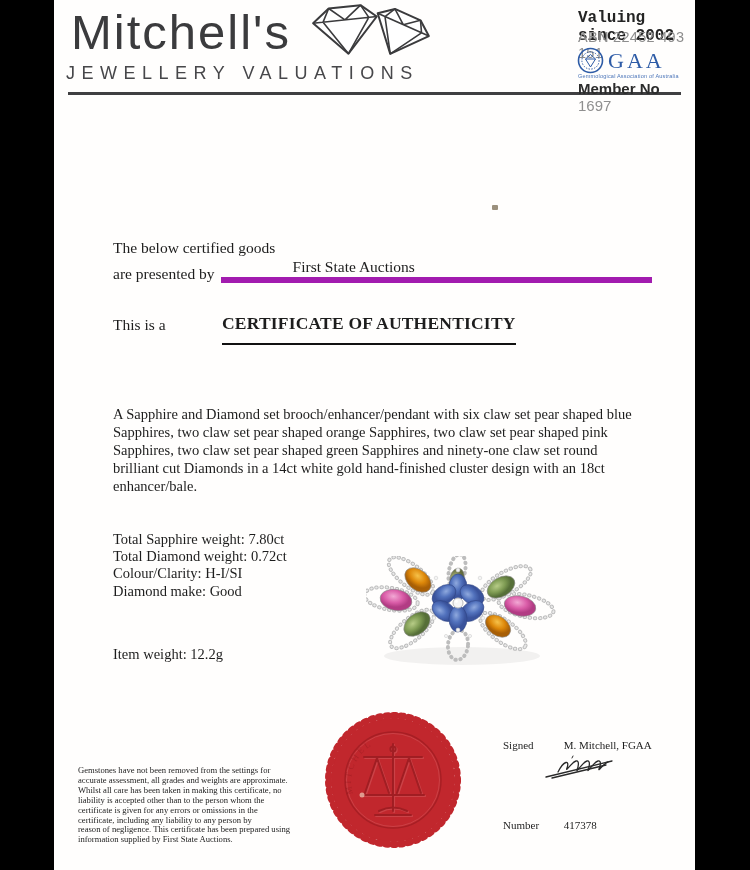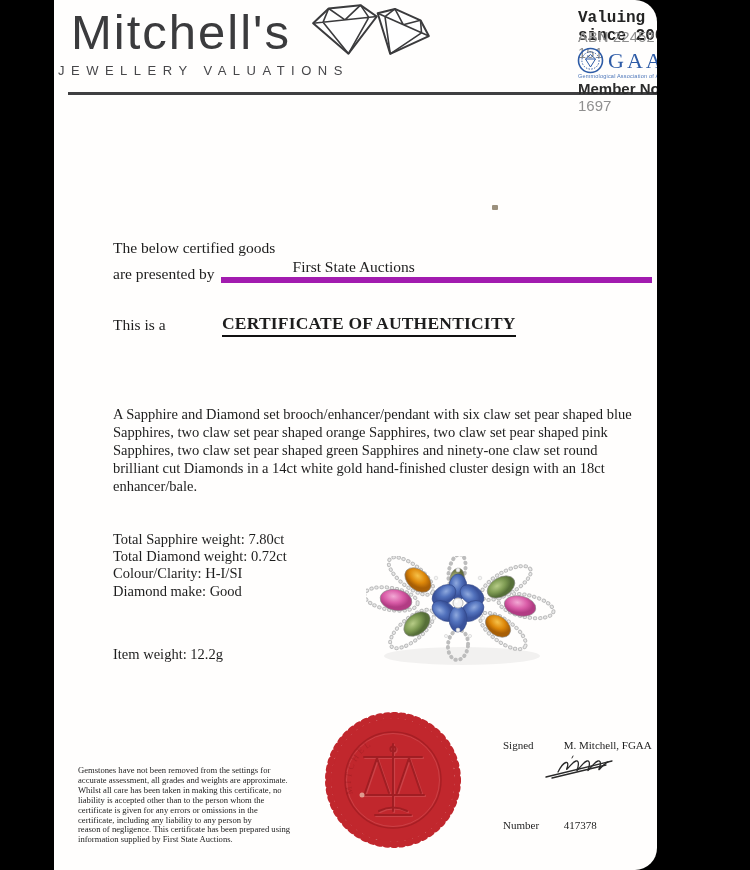--- a/index.html
+++ b/index.html
@@ -1,24 +1,24 @@
 <!DOCTYPE html>
 <html><head>
 <meta charset="utf-8">
 <style>
   html,body{margin:0;padding:0;background:#000;}
-  .stage{position:relative;width:657px;height:870px;background:#000;overflow:hidden;
+  .stage{position:relative;width:750px;height:870px;background:#000;overflow:hidden;
          font-family:"Liberation Serif",serif;color:#1d1d1d;border-radius:22px;}
   .page{position:absolute;left:54px;top:0;width:641px;height:870px;background:#fffefd;}
 
   
   .brand-name{position:absolute;left:17px;top:4px;font-family:"Liberation Sans",sans-serif;
               font-weight:300;font-size:49px;letter-spacing:2px;color:#3b3b3d;}
-  .brand-tagline{position:absolute;left:4px;top:63px;font-family:"Liberation Sans",sans-serif;
-                 font-size:13px;letter-spacing:6.5px;color:#47474a;}
+  .brand-tagline{position:absolute;left:12px;top:63px;font-family:"Liberation Sans",sans-serif;
+                 font-size:18px;letter-spacing:6.5px;color:#47474a;}
   .logo-diamonds{position:absolute;left:246px;top:2px;}
   .header-rule{position:absolute;left:14px;top:92px;width:613px;height:3px;background:#3f3f41;}
 
   .since{position:absolute;left:524px;top:9px;font-family:Liberation Mono, monospace;
          font-weight:bold;font-size:16px;color:#242424;}
   .abn{position:absolute;left:524px;top:29px;font-family:"Liberation Sans",sans-serif;
        font-size:14.5px;color:#8d8d8d;letter-spacing:.3px;}
   .gaa-row{position:absolute;left:523px;top:47px;display:flex;align-items:center;gap:4px;}
   .gaa-text{font-family:"Liberation Serif",serif;font-size:22px;color:#2d5ba6;letter-spacing:3px;}
   .gaa-subtitle{position:absolute;left:524px;top:73px;font-family:"Liberation Sans",sans-serif;
@@ -32,21 +32,21 @@
 
   
   .presented{position:absolute;left:59px;top:237px;font-size:15.5px;line-height:21px;}
   .presented-row{position:absolute;left:59px;top:258px;font-size:15.5px;display:flex;align-items:flex-end;}
   .presenter-line{display:inline-block;width:359px;border-bottom:6px solid #a21caf;
                   padding-left:72px;padding-bottom:1px;margin-left:6px;}
 
   
   .title-row{position:absolute;left:59px;top:316px;font-size:15.5px;}
   .title-heading{position:absolute;left:168px;top:313px;font-size:17.5px;font-weight:bold;
-                 border-bottom:2.5px solid #111;padding-bottom:1px;letter-spacing:.2px;}
+                 border-bottom:2.5px solid #111;padding-bottom:9px;letter-spacing:.2px;}
 
   
   .description{position:absolute;left:59px;top:405px;font-size:14.5px;line-height:18px;}
   .details{position:absolute;left:59px;top:531px;font-size:14.5px;line-height:17.2px;}
   .item-weight{position:absolute;left:59px;top:646px;font-size:14.5px;}
 
   
   .brooch{position:absolute;left:312px;top:556px;}
   .seal{position:absolute;left:266px;top:707px;}
 

